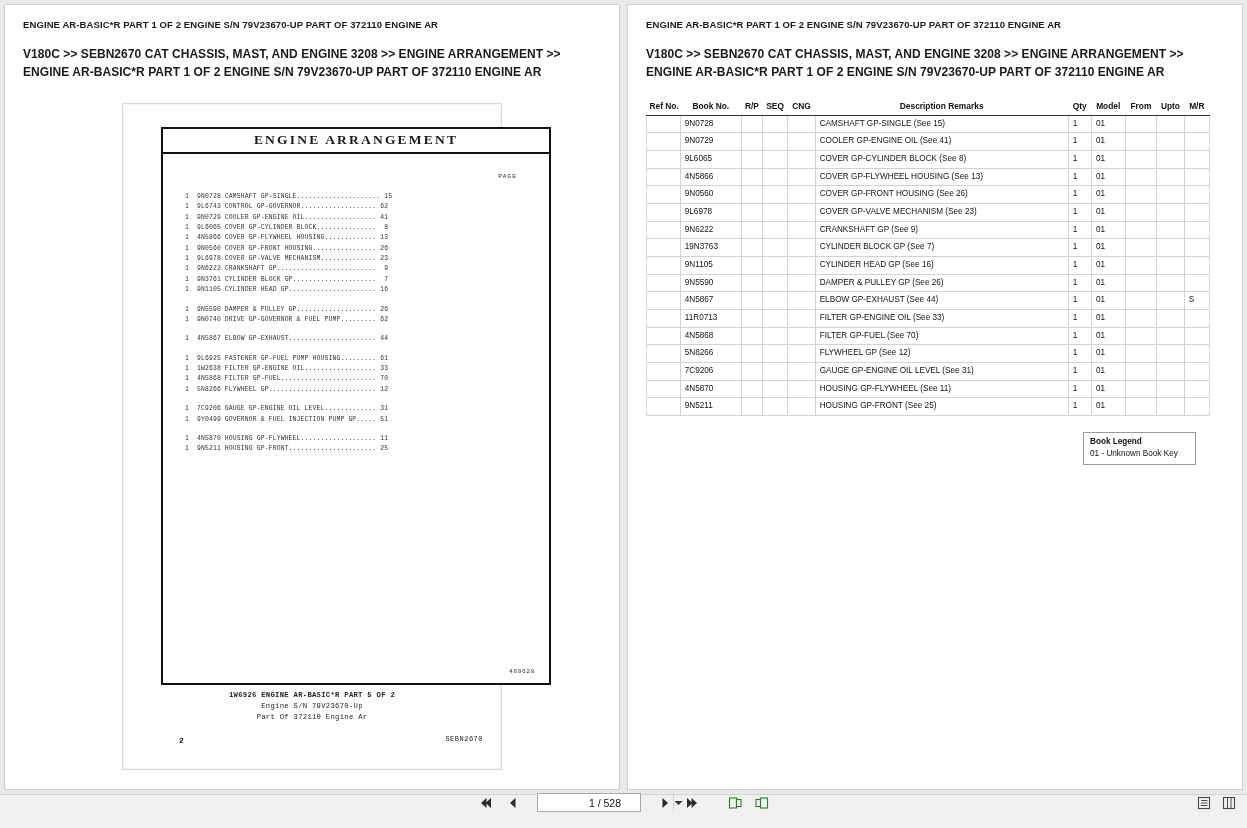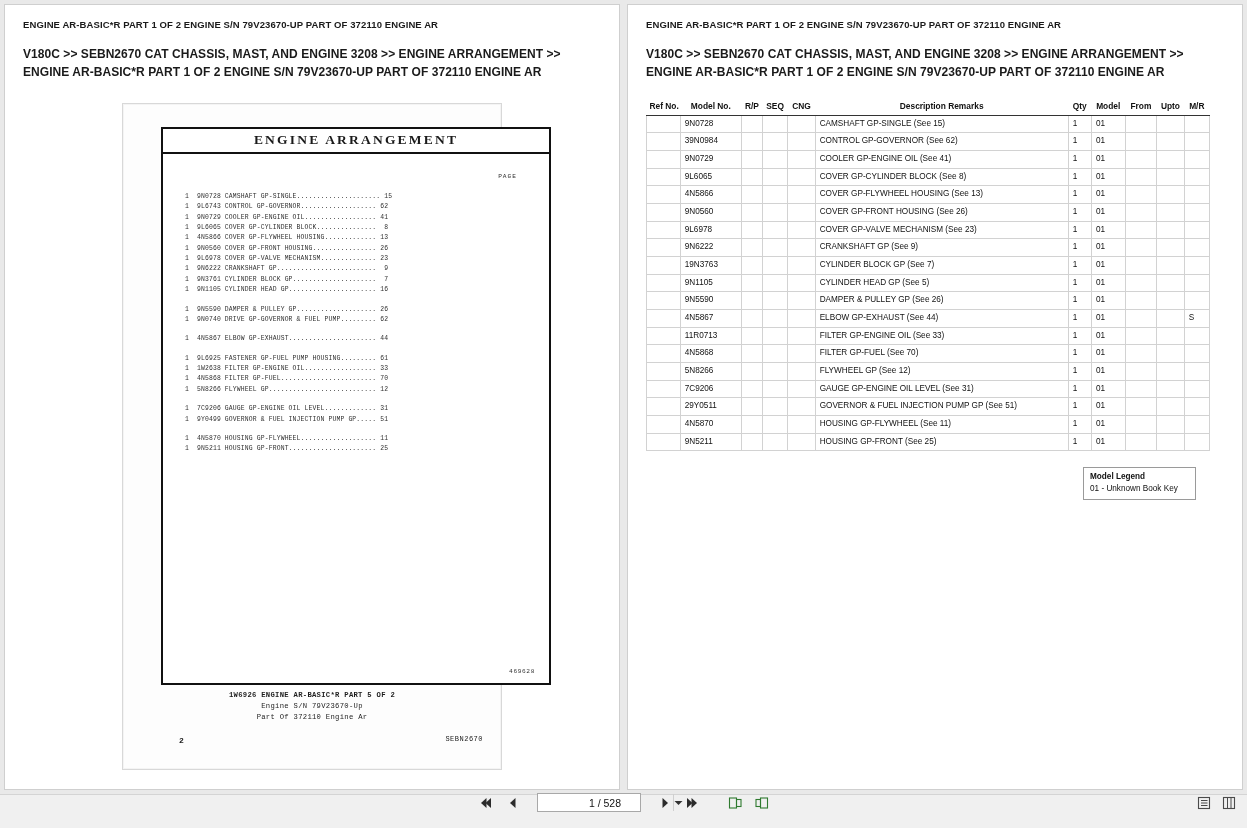--- a/index.html
+++ b/index.html
@@ -345,21 +345,21 @@
               <col class="c-desc">
                 <col class="c-qty">
                 <col class="c-model">
                 <col class="c-from">
                 <col class="c-upto">
                 <col class="c-mr">
             </colgroup>
             <thead>
               <tr>
                 <th>Ref No.</th>
-                <th>Model No.</th>
+                <th>Book No.</th>
                 <th>R/P</th>
                 <th>SEQ</th>
                 <th>CNG</th>
                 <th>Description Remarks</th>
                 <th>Qty</th>
                 <th>Model</th>
                 <th>From</th>
                 <th>Upto</th>
                 <th>M/R</th>
               </tr>
@@ -373,33 +373,20 @@
                   <td></td>
                   <td>CAMSHAFT GP-SINGLE (See 15)</td>
                   <td>1</td>
                   <td>01</td>
                   <td></td>
                   <td></td>
                   <td></td>
                 </tr>
                 <tr>
                   <td></td>
-                  <td>39N0984</td>
-                  <td></td>
-                  <td></td>
-                  <td></td>
-                  <td>CONTROL GP-GOVERNOR (See 62)</td>
-                  <td>1</td>
-                  <td>01</td>
-                  <td></td>
-                  <td></td>
-                  <td></td>
-                </tr>
-                <tr>
-                  <td></td>
                   <td>9N0729</td>
                   <td></td>
                   <td></td>
                   <td></td>
                   <td>COOLER GP-ENGINE OIL (See 41)</td>
                   <td>1</td>
                   <td>01</td>
                   <td></td>
                   <td></td>
                   <td></td>
@@ -481,21 +468,21 @@
                   <td></td>
                   <td></td>
                   <td></td>
                 </tr>
                 <tr>
                   <td></td>
                   <td>9N1105</td>
                   <td></td>
                   <td></td>
                   <td></td>
-                  <td>CYLINDER HEAD GP (See 5)</td>
+                  <td>CYLINDER HEAD GP (See 16)</td>
                   <td>1</td>
                   <td>01</td>
                   <td></td>
                   <td></td>
                   <td></td>
                 </tr>
                 <tr>
                   <td></td>
                   <td>9N5590</td>
                   <td></td>
@@ -560,33 +547,20 @@
                   <td></td>
                   <td></td>
                 </tr>
                 <tr>
                   <td></td>
                   <td>7C9206</td>
                   <td></td>
                   <td></td>
                   <td></td>
                   <td>GAUGE GP-ENGINE OIL LEVEL (See 31)</td>
-                  <td>1</td>
-                  <td>01</td>
-                  <td></td>
-                  <td></td>
-                  <td></td>
-                </tr>
-                <tr>
-                  <td></td>
-                  <td>29Y0511</td>
-                  <td></td>
-                  <td></td>
-                  <td></td>
-                  <td>GOVERNOR &amp; FUEL INJECTION PUMP GP (See 51)</td>
                   <td>1</td>
                   <td>01</td>
                   <td></td>
                   <td></td>
                   <td></td>
                 </tr>
                 <tr>
                   <td></td>
                   <td>4N5870</td>
                   <td></td>
@@ -609,21 +583,21 @@
                   <td>1</td>
                   <td>01</td>
                   <td></td>
                   <td></td>
                   <td></td>
                 </tr>
               </tbody>
           </table>
 
           <div class="legend">
-            <div class="legend-title">Model Legend</div>
+            <div class="legend-title">Book Legend</div>
             <div>01 - Unknown Book Key</div>
           </div>
         </div>
       </div>
     </div>
 
   </div>
 
   <div class="toolbar">
     <div class="tb-group">

